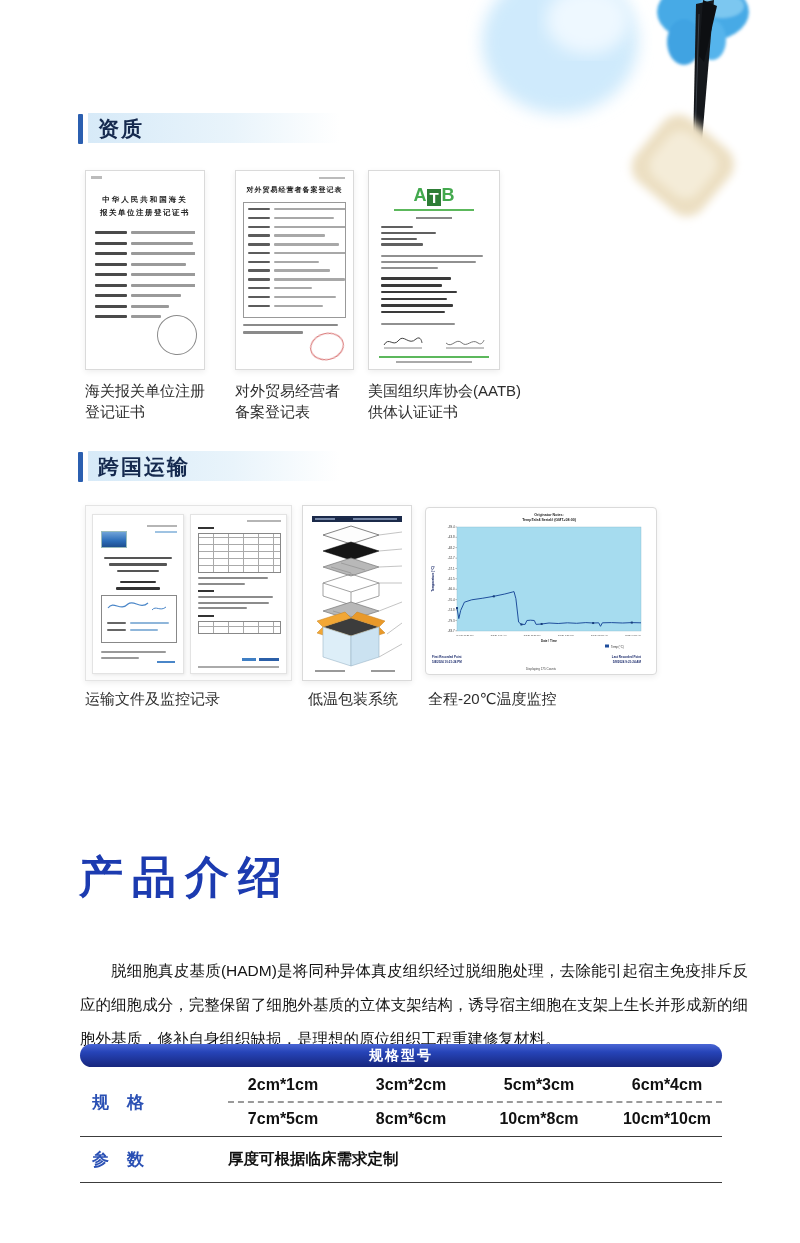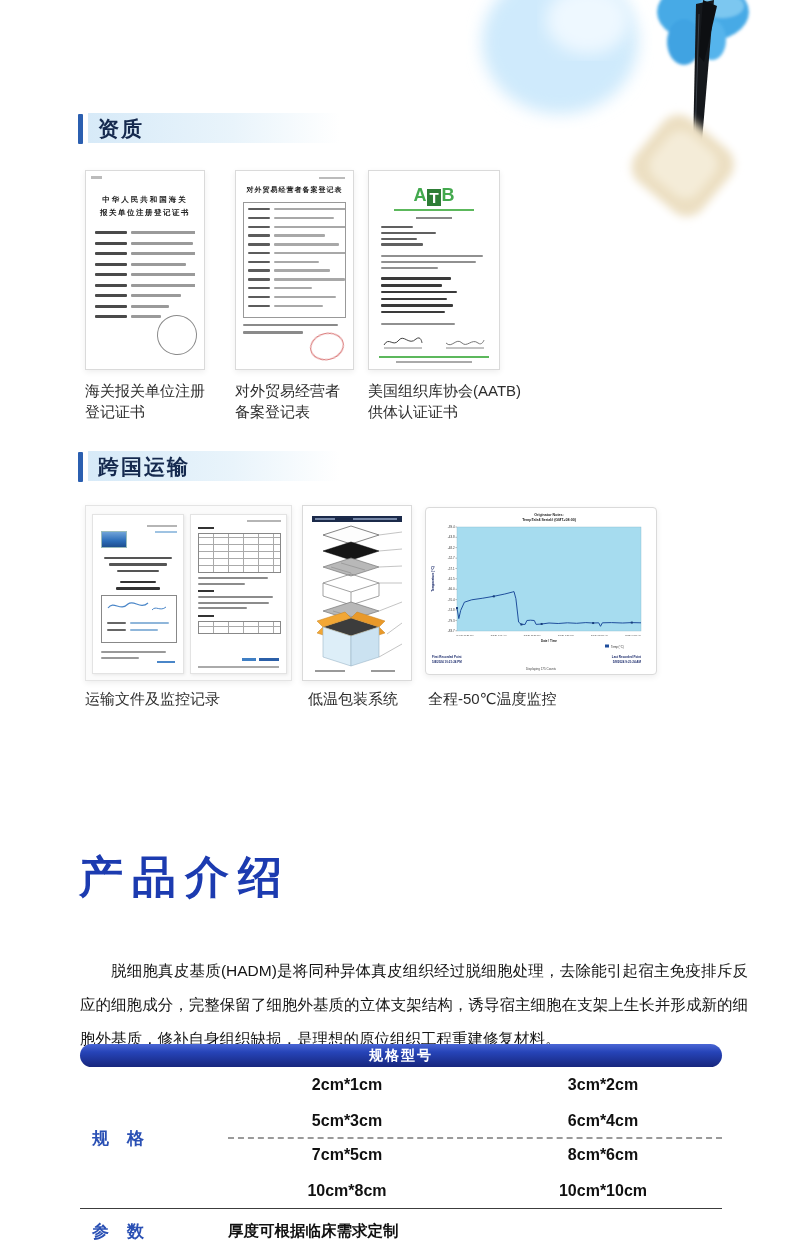--- a/index.html
+++ b/index.html
@@ -42,21 +42,21 @@
   .intro-p{position:absolute;left:80px;top:938px;width:668px;font-size:15.5px;line-height:34px;
            color:#141414;text-align:justify;text-indent:2em;font-weight:500;}
   
   .spec-table{position:absolute;left:80px;top:1044px;width:642px;}
   .spec-bar{height:23px;border-radius:12px;background:linear-gradient(180deg,#4b67d5 0%,#2644b8 35%,#17267d 100%);
             color:#fff;font-size:14px;font-weight:bold;letter-spacing:2px;display:flex;align-items:center;justify-content:center;}
   .spec-row{display:flex;align-items:center;}
   .row-label{width:148px;flex:none;display:flex;padding-left:12px;box-sizing:border-box;}
   .row-label .lbl{width:52px;display:flex;justify-content:space-between;font-size:17px;font-weight:bold;color:#2a50b4;}
   .sizes-wrap{flex:1;}
-  .sizes-grid{display:grid;grid-template-columns:repeat(2,1fr);gap:18px;}
+  .sizes-grid{display:grid;grid-template-columns:repeat(4,1fr);gap:18px;}
   .size-cell{text-align:center;font-size:16px;font-weight:600;color:#111;}
   .dash-sep{border-top:2px dashed #9a9a9a;margin:7px 0;}
   .solid-sep{border-top:1.5px solid #3c3c3c;}
   .param-value{flex:1;font-size:15.5px;font-weight:600;color:#111;padding-left:0px;}
   
   [data-lines]{overflow:hidden;}
 </style>
 </head>
 <body>
 
@@ -480,21 +480,21 @@
         <text x="5" y="150" font-size="3" font-weight="bold" fill="#1a2a6b">First Recorded Point</text>
         <text x="5" y="155" font-size="3" font-weight="bold" fill="#1a2a6b">5/4/2024 10:21:24 PM</text>
         <text x="214" y="150" font-size="3" text-anchor="end" font-weight="bold" fill="#1a2a6b">Last Recorded Point</text>
         <text x="214" y="155" font-size="3" text-anchor="end" font-weight="bold" fill="#1a2a6b">5/8/2024 9:21:24 AM</text>
         <text x="114" y="162" font-size="3" text-anchor="middle" fill="#444">Displaying 175 Counts</text>
       </svg>
   </div>
 
   <div class="caption" style="left:85px;top:688px;">运输文件及监控记录</div>
   <div class="caption" style="left:308px;top:688px;">低温包装系统</div>
-  <div class="caption" style="left:428px;top:688px;">全程-50℃温度监控</div>
+  <div class="caption" style="left:428px;top:688px;">全程-20℃温度监控</div>
 
   <div class="big-head">产品介绍</div>
 
   <p class="intro-p">脱细胞真皮基质(HADM)是将同种异体真皮组织经过脱细胞处理，去除能引起宿主免疫排斥反应的细胞成分，完整保留了细胞外基质的立体支架结构，诱导宿主细胞在支架上生长并形成新的细胞外基质，修补自身组织缺损，是理想的原位组织工程重建修复材料。</p>
 
   <div class="spec-table">
     <div class="spec-bar">规格型号</div>
     <div class="spec-row" style="padding:9px 0 8px 0;">
       <div class="row-label">
         <span class="lbl">

